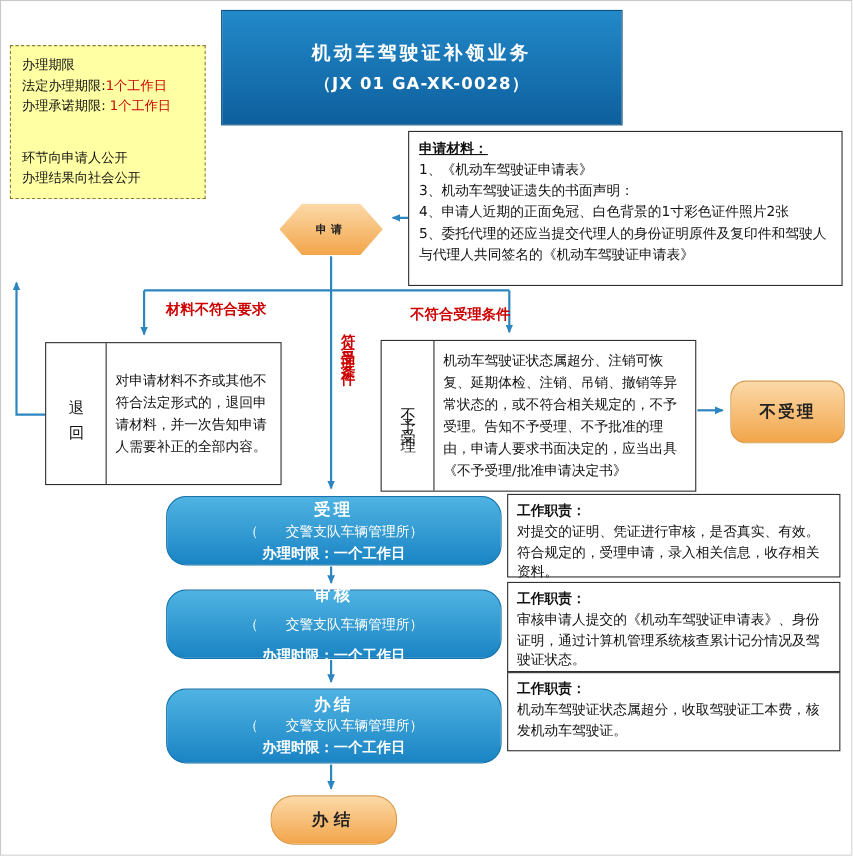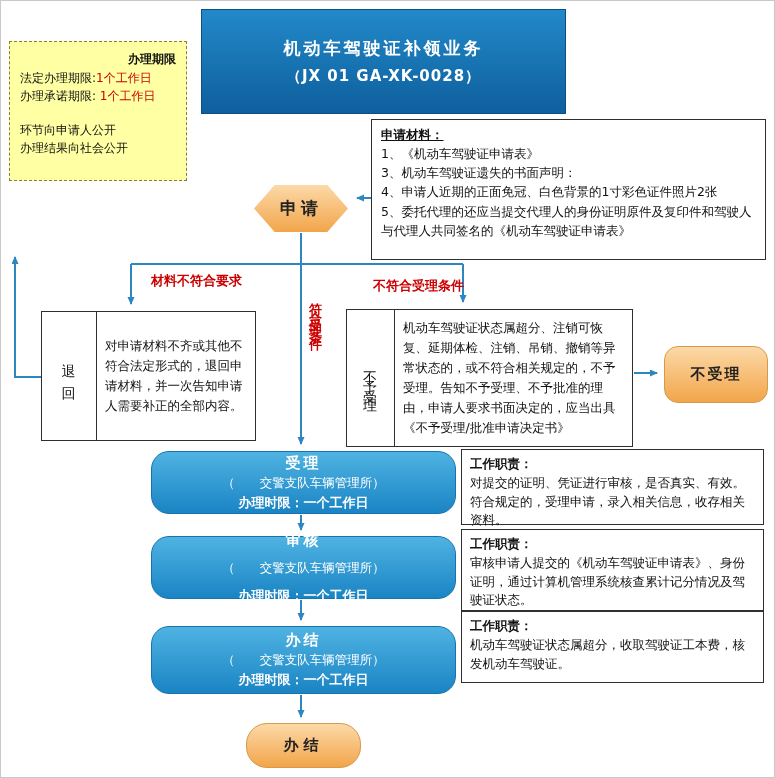--- a/index.html
+++ b/index.html
@@ -9,28 +9,28 @@
   .abs{position:absolute;z-index:2;}
 
   .title-box{left:200px;top:8px;width:365px;height:105px;
     background:linear-gradient(180deg,#2289c9,#0e5f9d);border:1px solid #0b4f84;color:#fff;
     display:flex;flex-direction:column;align-items:center;justify-content:center;gap:7px;box-sizing:border-box;}
   .t1{font-size:17px;font-weight:bold;letter-spacing:3px;}
   .t2{font-size:15px;font-weight:bold;letter-spacing:1px;}
 
   .note{left:8px;top:40px;width:178px;height:140px;background:#ffffa3;border:1px dashed #8d7c3e;
     padding:8px 10px;font-size:12px;line-height:1.55;box-sizing:border-box;}
-  .note-h{font-weight:bold;text-align:right;}
-  .gap{margin-top:15px;}
+  .note-h{font-weight:normal;}
+  .gap{margin-top:28px;}
   .red{color:#cc0000;}
 
   .hex{left:253px;top:184px;width:94px;height:47px;
     background:linear-gradient(180deg,#fcd9a8,#f2a54a);
     clip-path:polygon(22% 0,78% 0,100% 50%,78% 100%,22% 100%,0 50%);
-    display:flex;align-items:center;justify-content:center;font-size:17px;font-weight:bold;color:#222;letter-spacing:4px;}
+    display:flex;align-items:center;justify-content:center;font-size:10px;font-weight:bold;color:#222;letter-spacing:4px;}
 
   .wbox{background:#fff;border:1px solid #2f2f2f;box-sizing:border-box;}
   .materials{left:370px;top:118px;width:395px;height:141px;padding:5px 9px;font-size:12.5px;line-height:1.53;}
   .mh{font-weight:bold;text-decoration:underline;}
 
   .lbl{font-size:13px;font-weight:bold;}
   .lbl-left{left:150px;top:271px;}
   .lbl-right{left:372px;top:276px;}
   .vtext{left:305px;top:292px;writing-mode:vertical-rl;text-orientation:upright;
     font-size:13px;font-weight:bold;letter-spacing:7px;}

